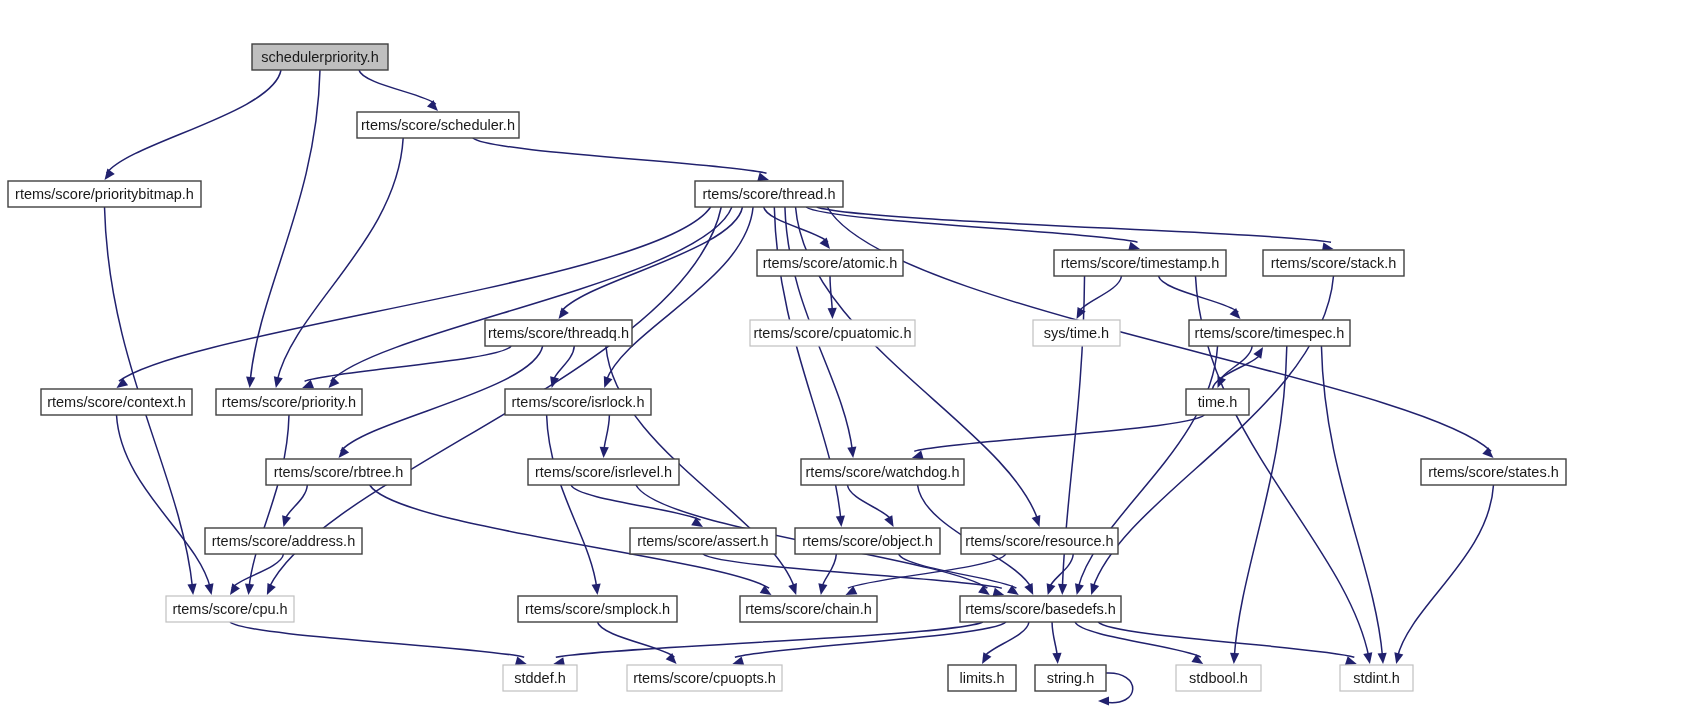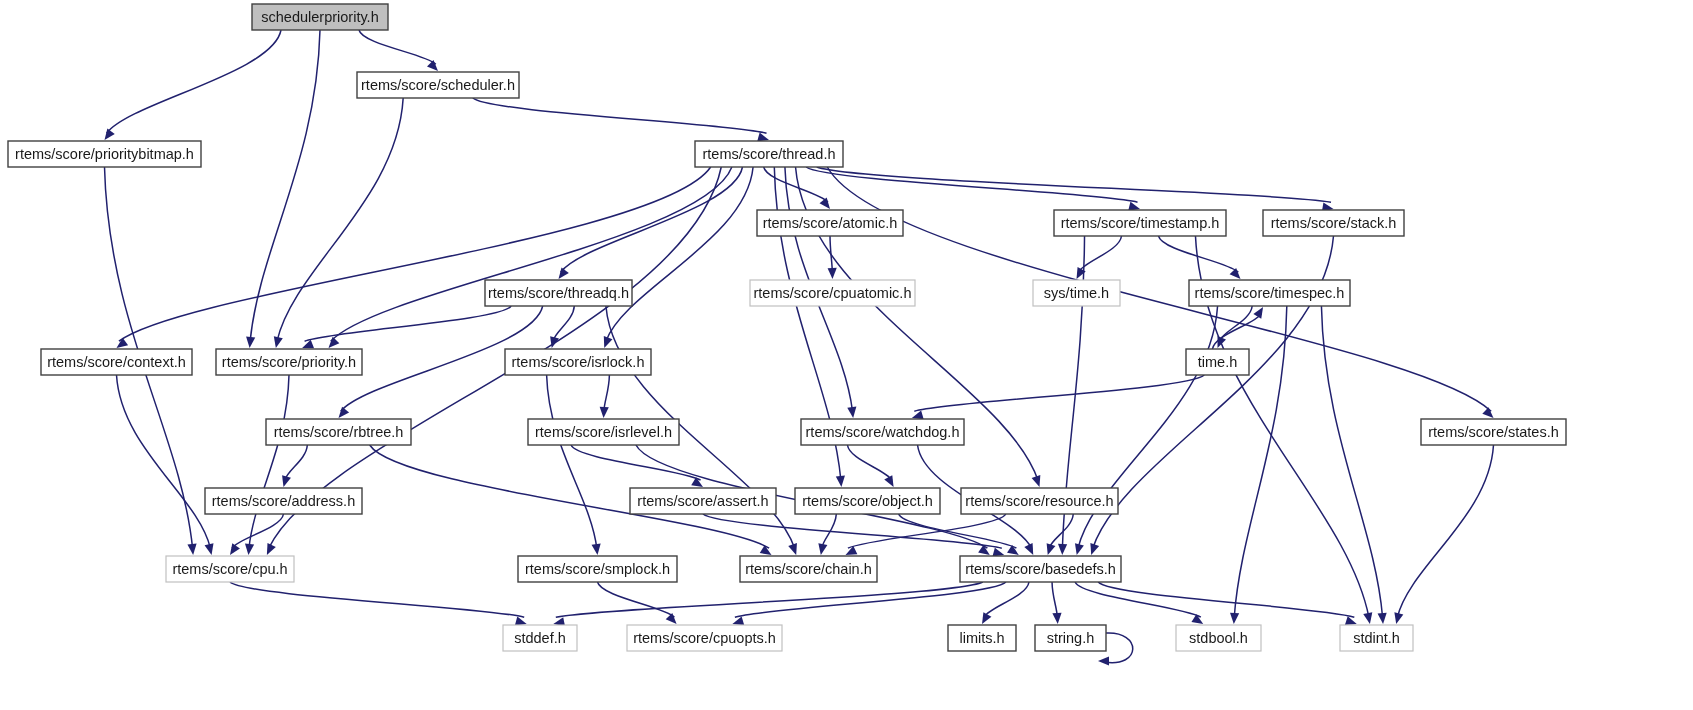--- a/index.html
+++ b/index.html
@@ -11,20 +11,21 @@
   body {
     width: 1693px;
     height: 710px;
     font-family: "Liberation Sans", sans-serif;
     overflow: hidden;
   }
   #graph-root {
     position: relative;
     width: 1693px;
     height: 593px;
+    margin-top: 40px;
   }
   svg#dep-graph {
     display: block;
     width: 1693px;
     height: 710px;
     background: #ffffff;
   }
   .node-box {
     fill: #ffffff;
     stroke: #404040;

